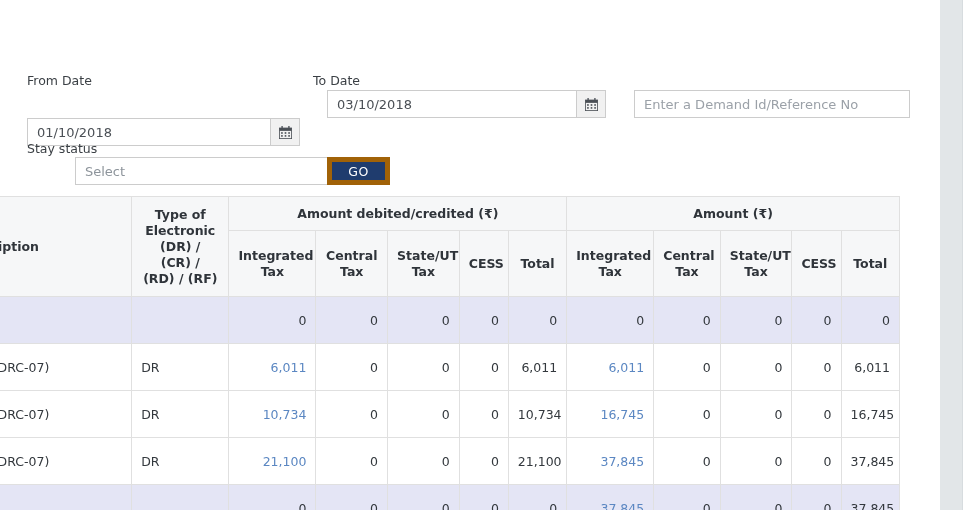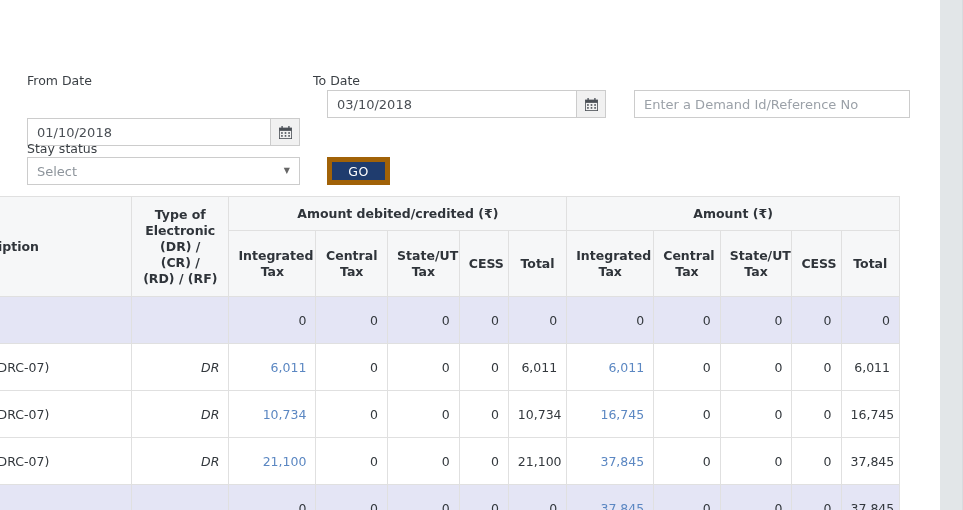--- a/index.html
+++ b/index.html
@@ -105,20 +105,21 @@
     color: #4a4f55;
     font-size: 12px;
   }
   .select-shell {
     position: absolute;
     height: 28px;
     border: 1px solid #ccc;
     background: #ffffff;
     display: flex;
     align-items: center;
+    margin-left: 48px;
   }
   .select-shell .sel-val {
     flex: 1 1 auto;
     padding-left: 9px;
     font-size: 13px;
     color: #8d949b;
     white-space: nowrap;
   }
   .select-shell .caret {
     padding-right: 9px;
@@ -171,21 +172,21 @@
   }
   th.grp { height: 34px; }
   th.sub { height: 66px; vertical-align: middle; }
   th.tall { height: 100px; vertical-align: middle; }
   th.desc { text-align: left; }
 
   table.led tbody td { height: 47px; }
   tr.sumrow td { height: 30px; background: #e4e5f5; }
   tr.datarow td { background: #ffffff; }
   td.num { text-align: right; }
-  td.ctr { text-align: right; font-style: italic; }
+  td.ctr { text-align: left; }
   td.desc { text-align: left; white-space: nowrap; }
   .lnk { color: #5b87c2; }
 
   
   col.c-desc { width: 260px; }
   col.c-type { width: 95px; }
   col.c-itax { width: 85px; }
   col.c-ctax { width: 70px; }
   col.c-stax { width: 70px; }
   col.c-cess { width: 48px; }

